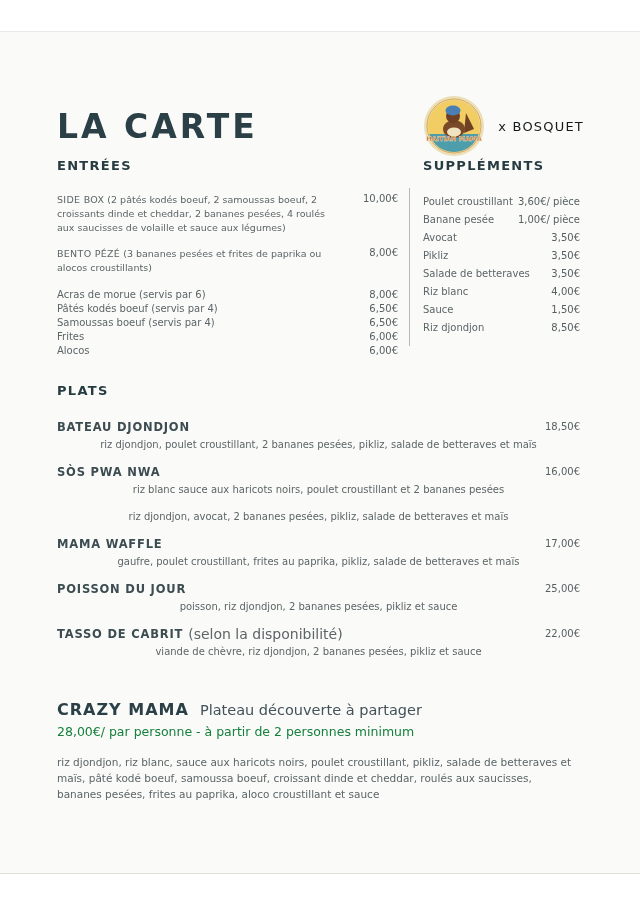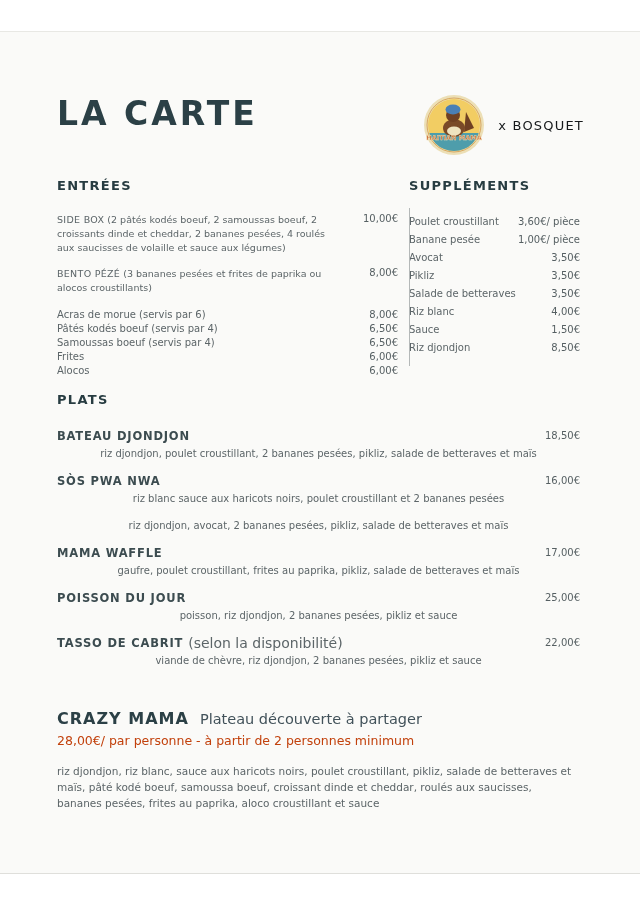--- a/index.html
+++ b/index.html
@@ -7,56 +7,56 @@
     width:640px;height:906px;background:#ffffff;
     font-family:"DejaVu Sans",sans-serif;color:#5c6568;
     -webkit-font-smoothing:antialiased;overflow:hidden;
   }
   .sheet{
     position:relative;margin-top:31px;height:843px;background:#fafaf8;
     border-top:1px solid #e8e8e4;border-bottom:1px solid #dfdfdb;
     box-sizing:border-box;padding:62px 60px 0 57px;
   }
   
-  .header{display:flex;align-items:flex-start;justify-content:space-between;height:64px;}
+  .header{display:flex;align-items:center;justify-content:space-between;height:64px;}
   .page-title{
     margin:0;font-size:33px;font-weight:700;letter-spacing:3px;color:#2b4046;
   }
   .brand{display:flex;align-items:center;gap:13px;margin-right:-4px;}
   .collab{font-size:13px;font-weight:400;letter-spacing:1.2px;color:#16191b;}
   
-  .menu-columns{position:relative;display:flex;margin-top:20px;}
+  .menu-columns{position:relative;display:flex;}
   .section-heading{
     margin:0 0 20px 0;font-size:13px;font-weight:700;letter-spacing:1.3px;color:#273c41;
   }
   .col-left{width:352px;box-sizing:border-box;padding-right:11px;}
-  .col-right{flex:1;box-sizing:border-box;}
+  .col-right{flex:1;padding-left:14px;box-sizing:border-box;}
   .v-divider{position:absolute;left:352px;top:30px;width:1px;height:158px;background:#b4b8b8;}
   .entree-box{display:flex;margin-bottom:13px;}
   .entree-text{flex:1;font-size:9.5px;line-height:1.45;padding-right:10px;color:#5c6568;}
   .entree-name{letter-spacing:.3px;}
   .price{font-size:10px;color:#555f62;white-space:nowrap;}
   .entree-box .price{width:46px;text-align:right;}
   .entree-line{display:flex;justify-content:space-between;font-size:10px;line-height:14px;color:#5c6568;}
   .supp-row{display:flex;justify-content:space-between;font-size:10px;line-height:18px;color:#5c6568;}
   
-  .plats{margin-top:14px;}
+  .plats{margin-top:25px;}
   .plats .section-heading{margin-bottom:22px;}
   .plat-item{margin-bottom:14px;}
   .plat-title-row{display:flex;align-items:center;line-height:14px;}
   .plat-name{font-size:11.5px;font-weight:700;letter-spacing:.8px;color:#3c4c50;}
   .plat-note{font-size:14px;color:#5c6568;margin-left:5px;}
   .plat-price{margin-left:auto;font-size:10px;color:#555f62;}
   .plat-desc{margin:4px 0 0 0;font-size:10px;line-height:13px;color:#5c6568;text-align:center;}
   
   .crazy{margin-top:42px;}
   .crazy-line1{line-height:20px;}
   .crazy-name{font-size:16px;font-weight:800;letter-spacing:1px;color:#2b4046;}
   .crazy-tag{font-size:14.5px;color:#42525a;margin-left:6px;}
-  .crazy-price{font-size:12.5px;color:#c2410c;margin-top:3px;line-height:17px;}
+  .crazy-price{font-size:12.5px;color:#15803d;margin-top:3px;line-height:17px;}
   .crazy-desc{margin:14px 0 0 0;font-size:10.5px;line-height:16px;color:#5c6568;padding-right:6px;}
 </style>
 </head>
 <body>
 
 <div class="sheet">
 
   <div class="header">
     <h1 class="page-title">LA CARTE</h1>
     <div class="brand">

